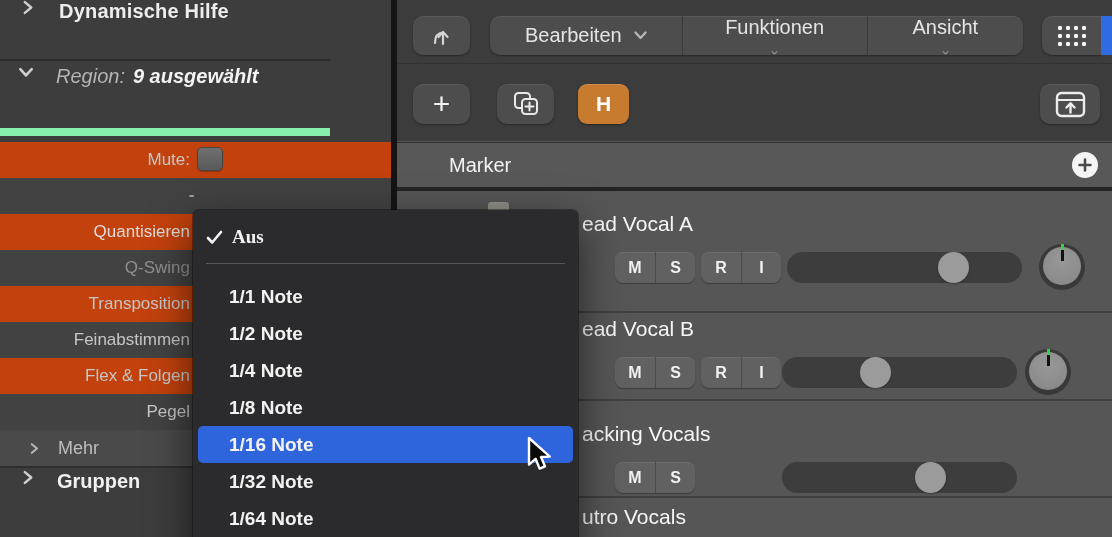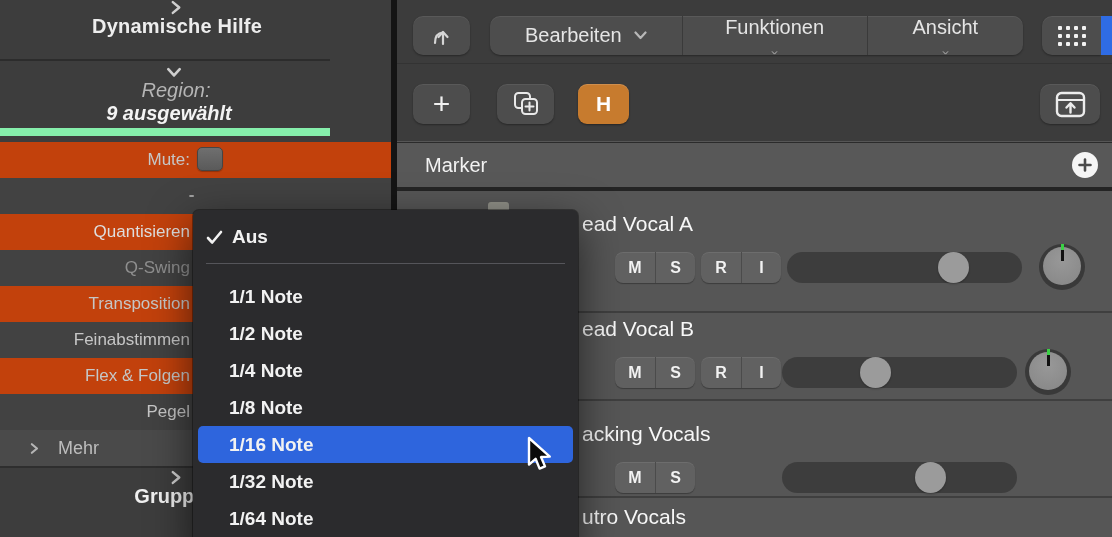--- a/index.html
+++ b/index.html
@@ -2,21 +2,21 @@
 <html><head>
 <meta charset="utf-8">
 <style>
   * { margin:0; padding:0; box-sizing:border-box; }
   html,body { width:1112px; height:537px; overflow:hidden; }
   body { position:relative; background:#3d3d3d; font-family:"Liberation Sans", sans-serif;
          -webkit-font-smoothing:antialiased; color:#e8e8e8; }
 
   
   .left-panel { position:absolute; left:0; top:0; width:391px; height:537px; background:#3d3d3d; }
-  .section-row { position:absolute; left:0; width:330px; display:flex; align-items:center;flex-direction:column; }
+  .section-row { position:absolute; left:0; width:330px; display:flex; align-items:flex-start; }
   .sec-help { top:0; height:61px; border-bottom:2px solid #2c2c2c; }
   .sec-region { top:65px; height:71px; border-bottom:8px solid #86efac;font-style:italic; }
   .chev { display:inline-block; }
   .sec-help .chev, .sec-groups .chev { margin-left:20px; }
   .sec-title { font-size:20px; font-weight:600; color:#ededed; margin-left:24px; letter-spacing:.2px; }
   .region-label { font-size:20px; color:#b5b5b5; margin-left:22px; }
   .region-value { font-size:20px; font-weight:700; color:#f3f3f3; margin-left:8px; }
 
   .insp-row { position:absolute; left:0; width:391px; height:36px; }
   .row-light { background:#c2410c; }
@@ -68,21 +68,21 @@
   .btn-plus { left:16px; top:84px; width:57px; height:40px; }
   .plus-glyph { font-size:30px; font-weight:300; color:#f0f0f0; line-height:36px; }
   .btn-dup { left:100px; top:84px; width:57px; height:40px; }
   .btn-h { position:absolute; left:181px; top:84px; width:51px; height:40px; border-radius:9px;
            background:#c77b2e; display:flex; align-items:center; justify-content:center;
            box-shadow:inset 0 1px 0 rgba(255,255,255,.15), 0 1px 2px rgba(0,0,0,.4);
            font-size:21px; font-weight:700; color:#ffffff; }
   .btn-export { left:643px; top:84px; width:60px; height:40px; }
 
   .marker-bar { position:absolute; left:0; top:142px; width:715px; height:45px; background:#585858;
-                border-top:1px solid #2b2b2b; display:flex; align-items:center; }
+                border-top:1px solid #2b2b2b; display:flex; align-items:center;padding-left:24px; }
   .marker-title { font-size:20px; color:#f2f2f2; margin-left:28px; }
   .marker-add { position:absolute; right:14px; top:9px; width:26px; height:26px; border-radius:50%;
                 background:#f5f5f5; display:flex; align-items:center; justify-content:center; }
   .marker-sep { position:absolute; left:0; top:187px; width:715px; height:4px; background:#242424; }
 
   .tracks { position:absolute; left:0; top:191px; width:715px; height:346px; background:#565656; }
   .track-sep { position:absolute; left:0; width:715px; height:2px; background:#3f3f3f; }
   .track-name { position:absolute; left:185px; font-size:21px; color:#f7f7f7; white-space:nowrap; }
   .seg-pair { position:absolute; height:31px; border-radius:8px; background:#616161; overflow:hidden;
               display:flex; box-shadow:inset 0 1px 0 rgba(255,255,255,.08), 0 1px 1px rgba(0,0,0,.3); }
@@ -97,21 +97,21 @@
   .knob .cap { position:absolute; left:4px; top:3px; width:38px; height:38px; border-radius:50%;
                background:radial-gradient(circle at 50% 35%, #989898, #868686); }
   .knob .tip { position:absolute; left:21.5px; top:0; width:3px; height:6px; background:#3ad145; }
   .knob .needle { position:absolute; left:21.5px; top:6px; width:3px; height:11px; background:#111; }
 
   
   .popup { position:absolute; left:193px; top:210px; width:385px; height:345px; background:#2b2b2d;
            border-radius:6px; z-index:10; box-shadow:0 14px 44px rgba(0,0,0,.6), 0 0 0 1px rgba(0,0,0,.35); }
   .popup-checked { position:absolute; left:0; top:9px; width:100%; height:36px; display:flex; align-items:center; }
   .popup-checked .check { margin-left:13px; }
-  .popup-checked .clabel { margin-left:9px; font-size:19px; font-weight:600; color:#f2f2f2; }
+  .popup-checked .clabel { margin-left:9px; font-size:19px; font-weight:600; color:#f2f2f2;font-family:Liberation Serif, serif; }
   .popup-sep { position:absolute; left:13px; right:13px; top:53px; height:1px; background:#55555a; }
   .popup-items { position:absolute; left:0; top:68px; width:100%; }
   .popup-item { height:37px; line-height:37px; padding-left:36px; font-size:19px; font-weight:600;
                 color:#f2f2f2; white-space:nowrap; }
   .popup-item.highlighted { margin:0 5px; padding-left:31px; border-radius:5px; background:#2e65dd; }
 
   .cursor { position:absolute; left:525px; top:436px; z-index:20; }
 </style>
 </head>
 <body>

